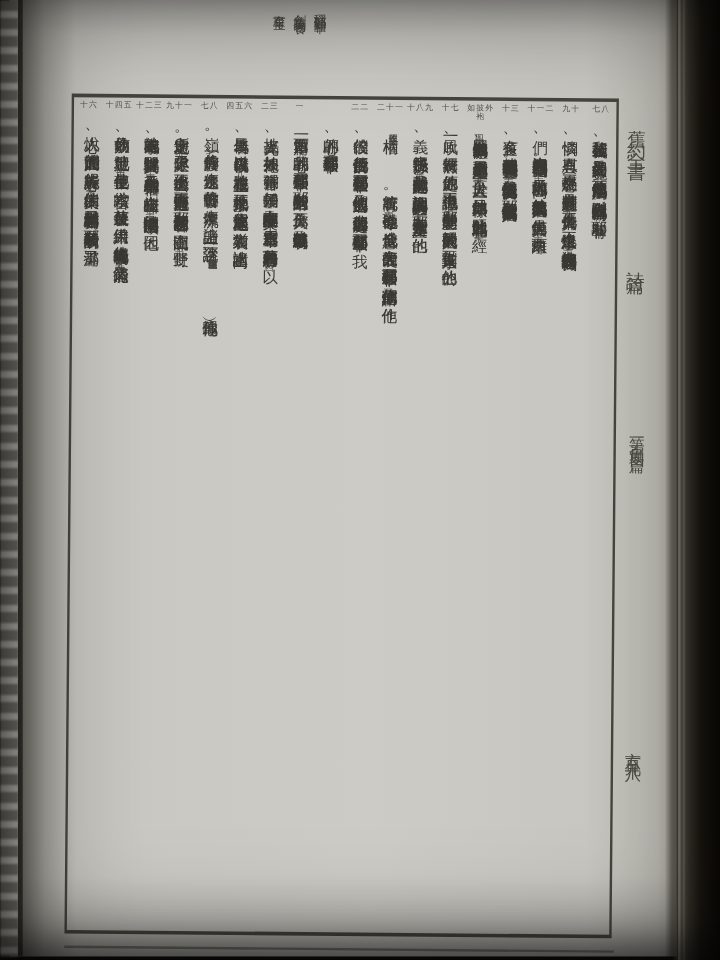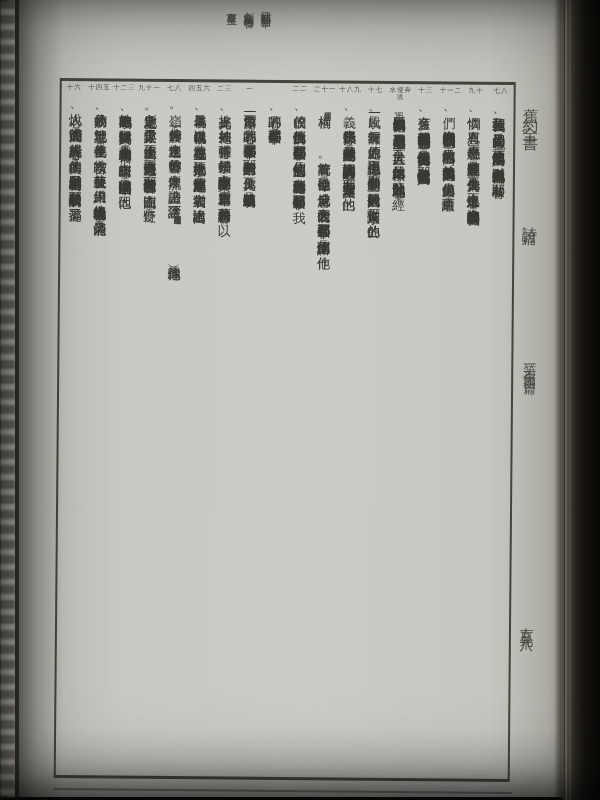--- a/index.html
+++ b/index.html
@@ -104,21 +104,21 @@
           <div class="anno-col">創造萬物養</div>
           <div class="anno-col">育羣生</div>
         </div>
 
       <div class="text-block">
         <div class="verse-band">
             <div class="band-cell">七八</div>
             <div class="band-cell">九十</div>
             <div class="band-cell">十一二</div>
             <div class="band-cell">十三</div>
-            <div class="band-cell">水便奔逃</div>
+            <div class="band-cell">如披外袍</div>
             <div class="band-cell">十七</div>
             <div class="band-cell">十八九</div>
             <div class="band-cell">二十一</div>
             <div class="band-cell">二二</div>
             <div class="band-cell"></div>
             <div class="band-cell">一</div>
             <div class="band-cell">二三</div>
             <div class="band-cell">四五六</div>
             <div class="band-cell">七八</div>
             <div class="band-cell">九十一</div>

